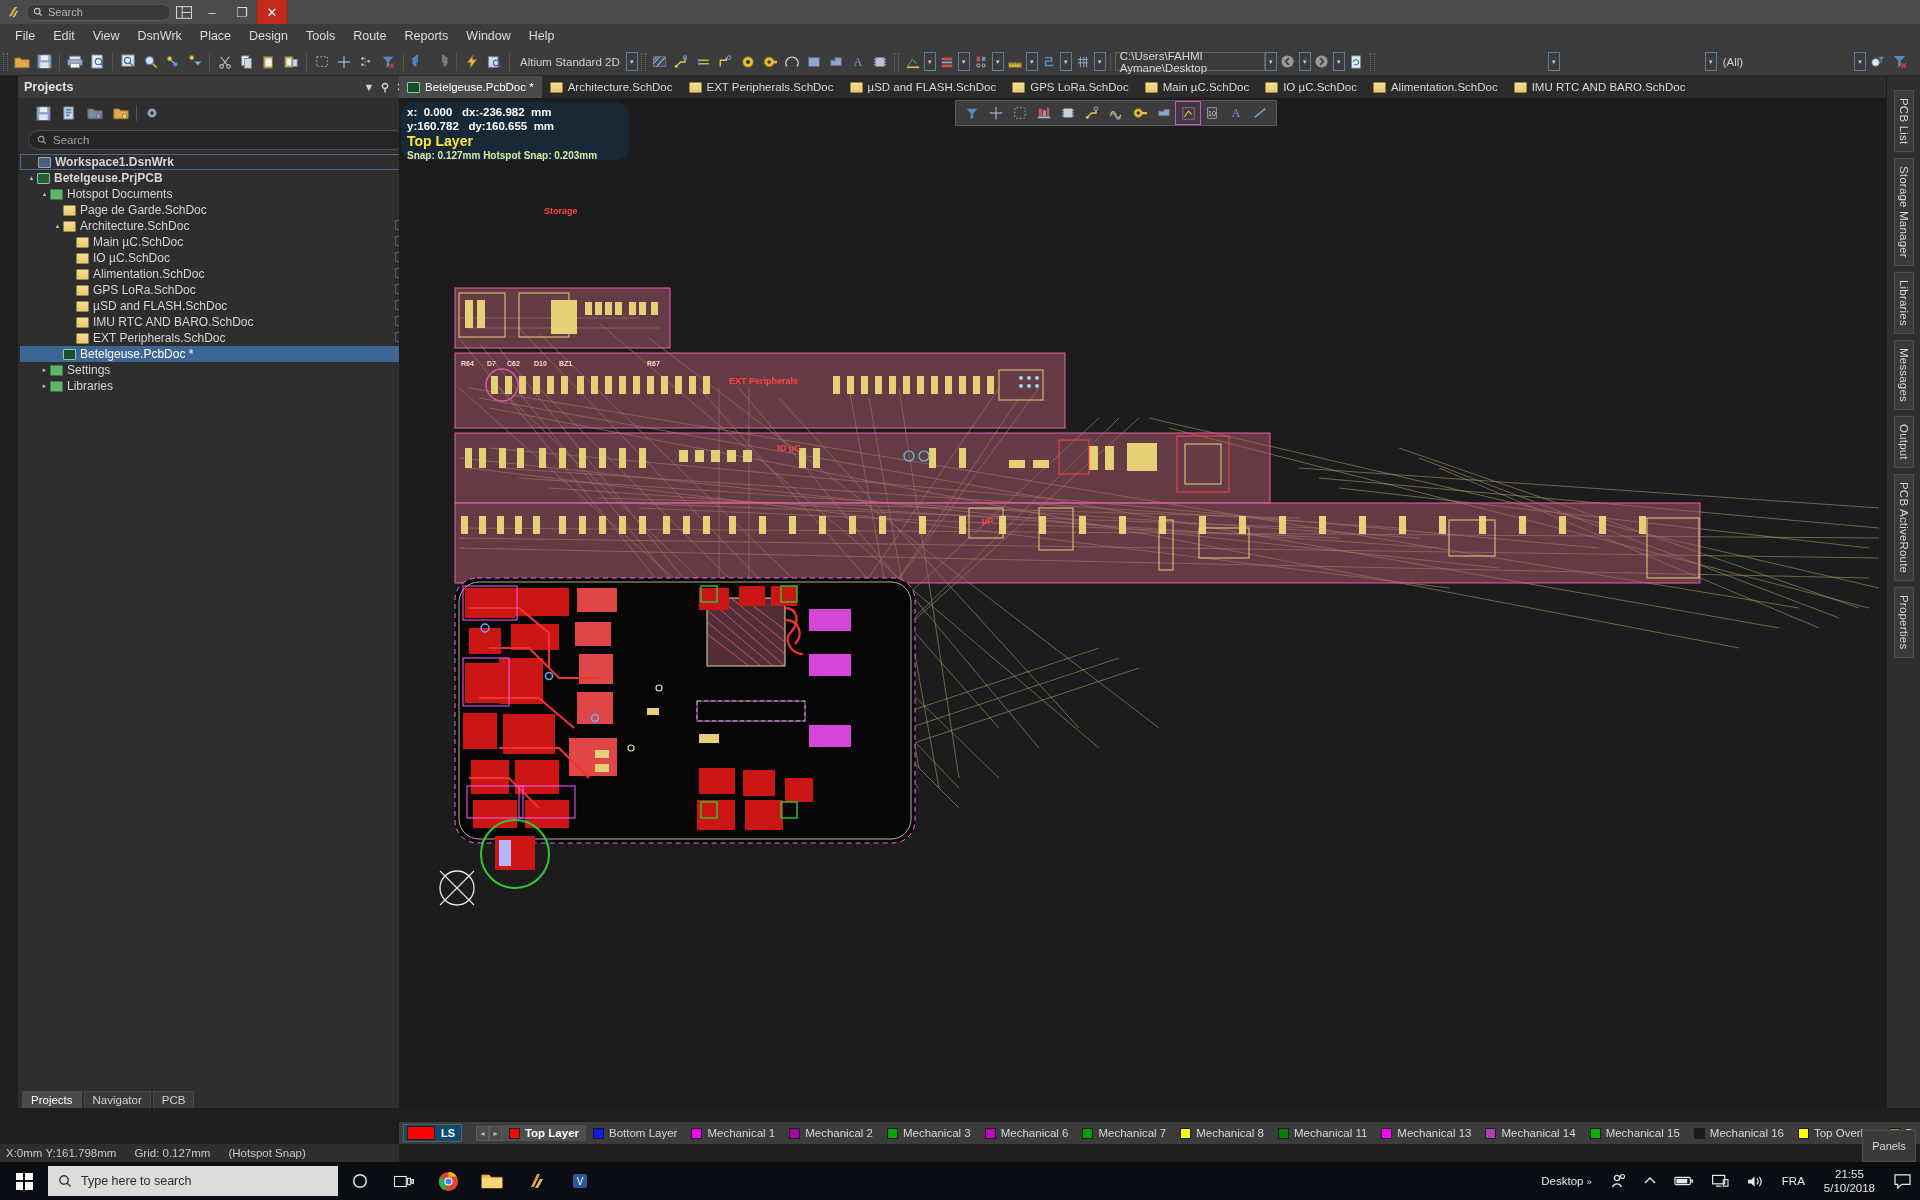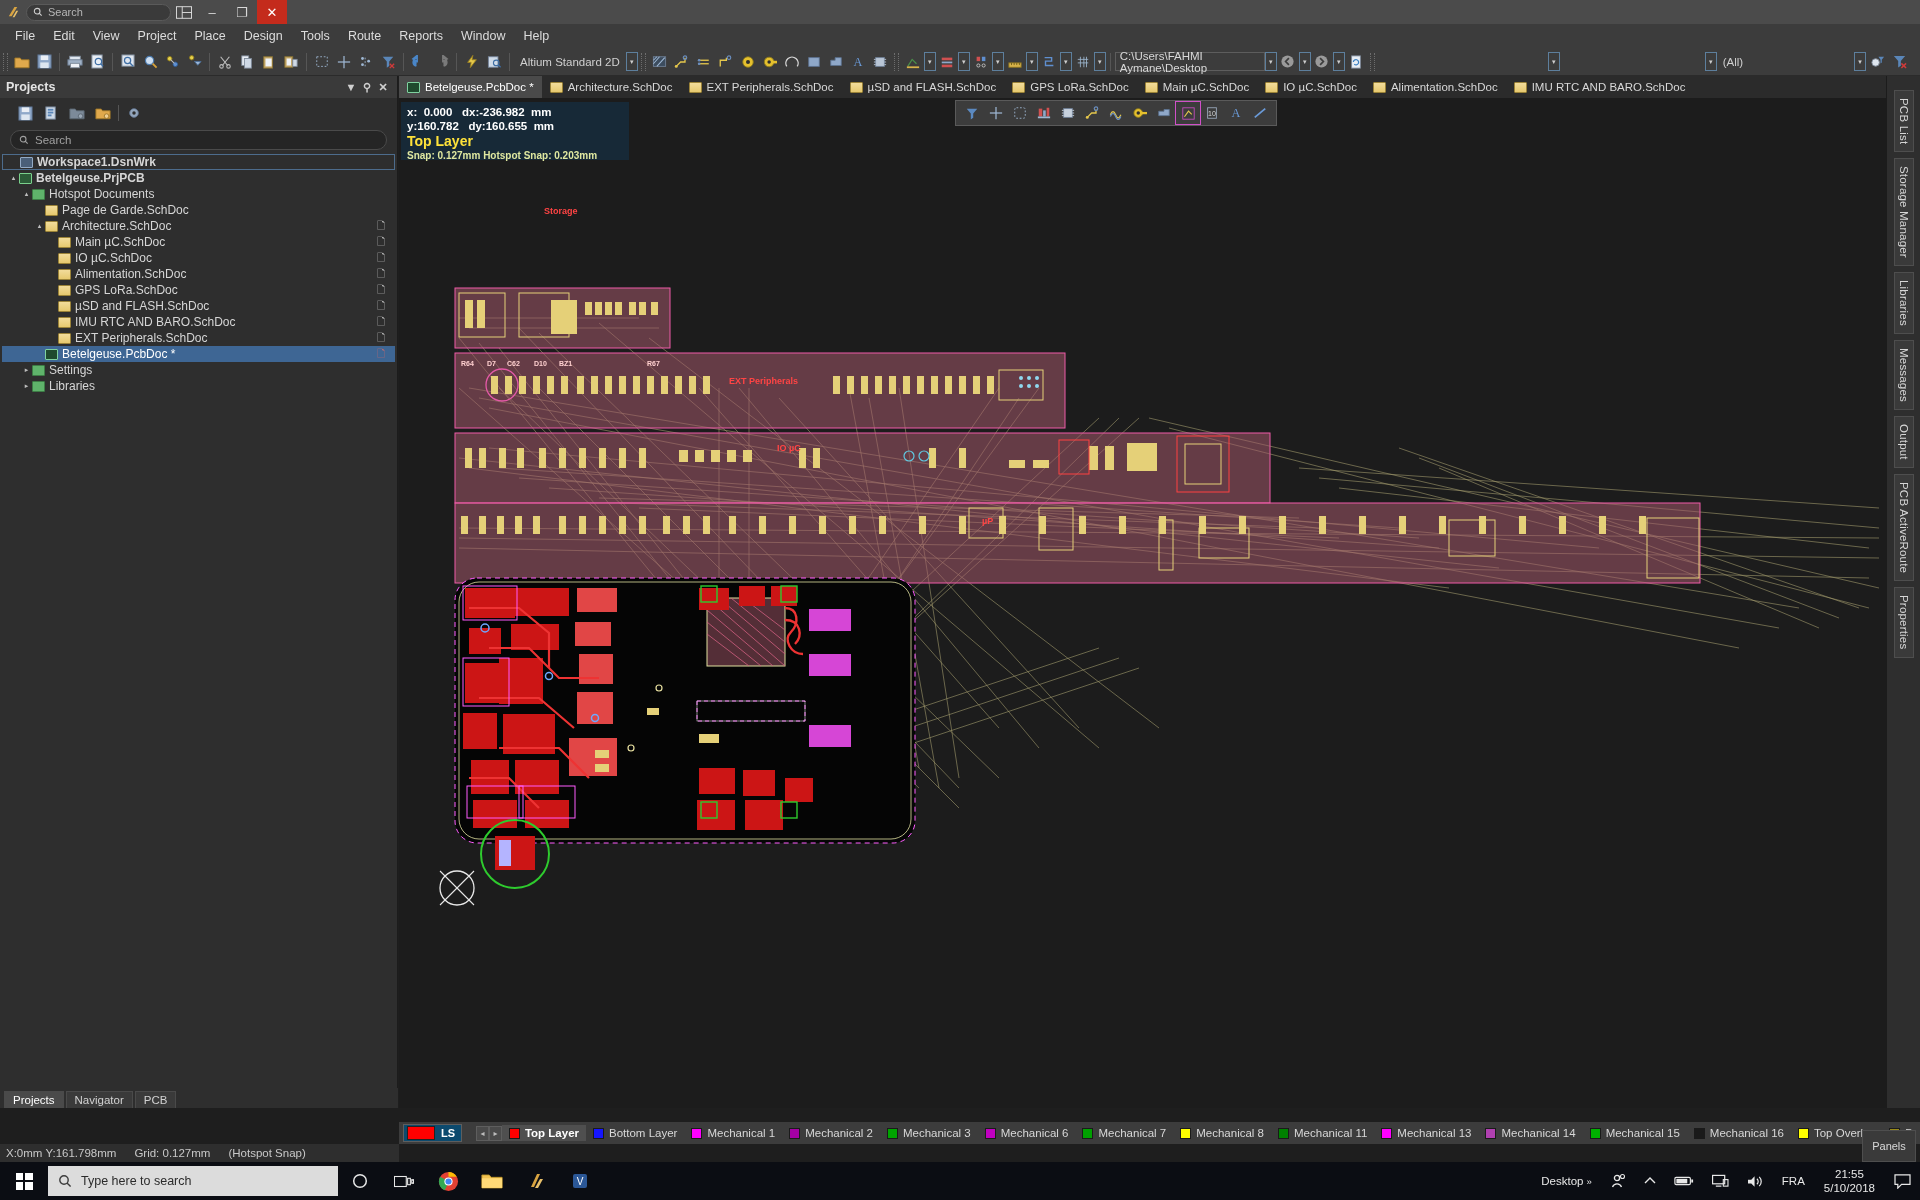--- a/index.html
+++ b/index.html
@@ -36,21 +36,21 @@
   .tsep { width:1px; height:18px; background:#565656; margin:0 4px; }
   .tgrip { width:5px; height:18px; border-left:1px dotted #6d6d6d; border-right:1px dotted #6d6d6d;
            margin:0 3px; }
   .tcombo { height:19px; background:#3c3c3c; border:1px solid #5d5d5d; color:#d8d8d8;
             font-size:11.5px; display:flex; align-items:center; padding:0 4px; }
   .tcaret { width:12px; height:19px; border:1px solid #5d7f9d; background:#3c3c3c;
             color:#cfcfcf; font-size:7px; display:flex; align-items:center; justify-content:center;}
   .tlabel { color:#d0d0d0; font-size:11.5px; padding:0 6px; white-space:nowrap; }
 
   
-  #projects-panel { position:absolute; left:0; top:76px; width:398px; height:1032px;
+  #projects-panel { position:absolute; left:18px; top:76px; width:398px; height:1032px;
                     background:#2e2e2e; border-right:1px solid #1c1c1c; }
   .panel-head { height:22px; background:#3a3a3a; display:flex; align-items:center;
                 padding:0 6px; color:#e4e4e4; font-size:12.5px; font-weight:bold;}
   .panel-head .sp { flex:1; }
   .panel-head .pico { width:16px; text-align:center; font-size:11px; color:#cfcfcf; }
   .panel-tools { height:30px; display:flex; align-items:center; gap:4px; padding:0 14px;
                  background:#2e2e2e; }
   .ptb { width:22px; height:22px; display:flex; align-items:center; justify-content:center;
          font-size:13px; color:#cdcdcd; }
   .psearch { margin:2px 10px 4px 10px; height:20px; background:#252525; border:1px solid #4a4a4a;
@@ -80,21 +80,21 @@
             background:#1c1c1c; overflow:hidden; }
   #tabbar { position:absolute; left:399px; top:76px; width:1487px; height:22px;
             background:#2b2b2b; display:flex; align-items:center; gap:0; z-index:5; }
   .etab { height:22px; display:flex; align-items:center; gap:5px; padding:0 8px;
           font-size:11.5px; color:#d8d8d8; white-space:nowrap; }
   .etab.active { background:#4a4a4a; color:#fff; }
   .etab .ticon { margin-right:0; }
 
   .info-overlay { position:absolute; left:2px; top:14px; width:228px; height:58px;
                   background:rgba(22,44,60,.85); padding:3px 6px; font-size:11.5px;
-                  font-weight:bold; color:#ffffff; line-height:1.22; }
+                  font-weight:bold; color:#ffffff; line-height:1.22;border-radius:13px; }
   .info-overlay .lyr { color:#ffe23a; font-size:14px; }
   .info-overlay .snap { color:#dfe8a0; font-size:10px; }
 
   .float-tb { position:absolute; left:556px; top:12px; height:26px; background:#3c3c3c;
               border:1px solid #5a5a5a; display:flex; align-items:center; padding:0 4px; gap:0; }
   .ftb { width:24px; height:22px; display:flex; align-items:center; justify-content:center;
          font-size:12px; color:#cfcfcf; position:relative; }
   .ftb.boxed { outline:1px solid #d050c8; }
   .lbl { position:absolute; color:#ff4444; font-size:9px; font-weight:bold; white-space:nowrap;}
 
@@ -174,21 +174,21 @@
     <div class="win-btn">–</div>
     <div class="win-btn">❐</div>
     <div class="win-btn close">✕</div>
   </div>
 </div>
 
 <div id="menubar">
   <div class="mi">File</div>
   <div class="mi">Edit</div>
   <div class="mi">View</div>
-  <div class="mi">Project</div>
+  <div class="mi">DsnWrk</div>
   <div class="mi">Place</div>
   <div class="mi">Design</div>
   <div class="mi">Tools</div>
   <div class="mi">Route</div>
   <div class="mi">Reports</div>
   <div class="mi">Window</div>
   <div class="mi">Help</div>
 </div>
 
 <div id="toolbar">

